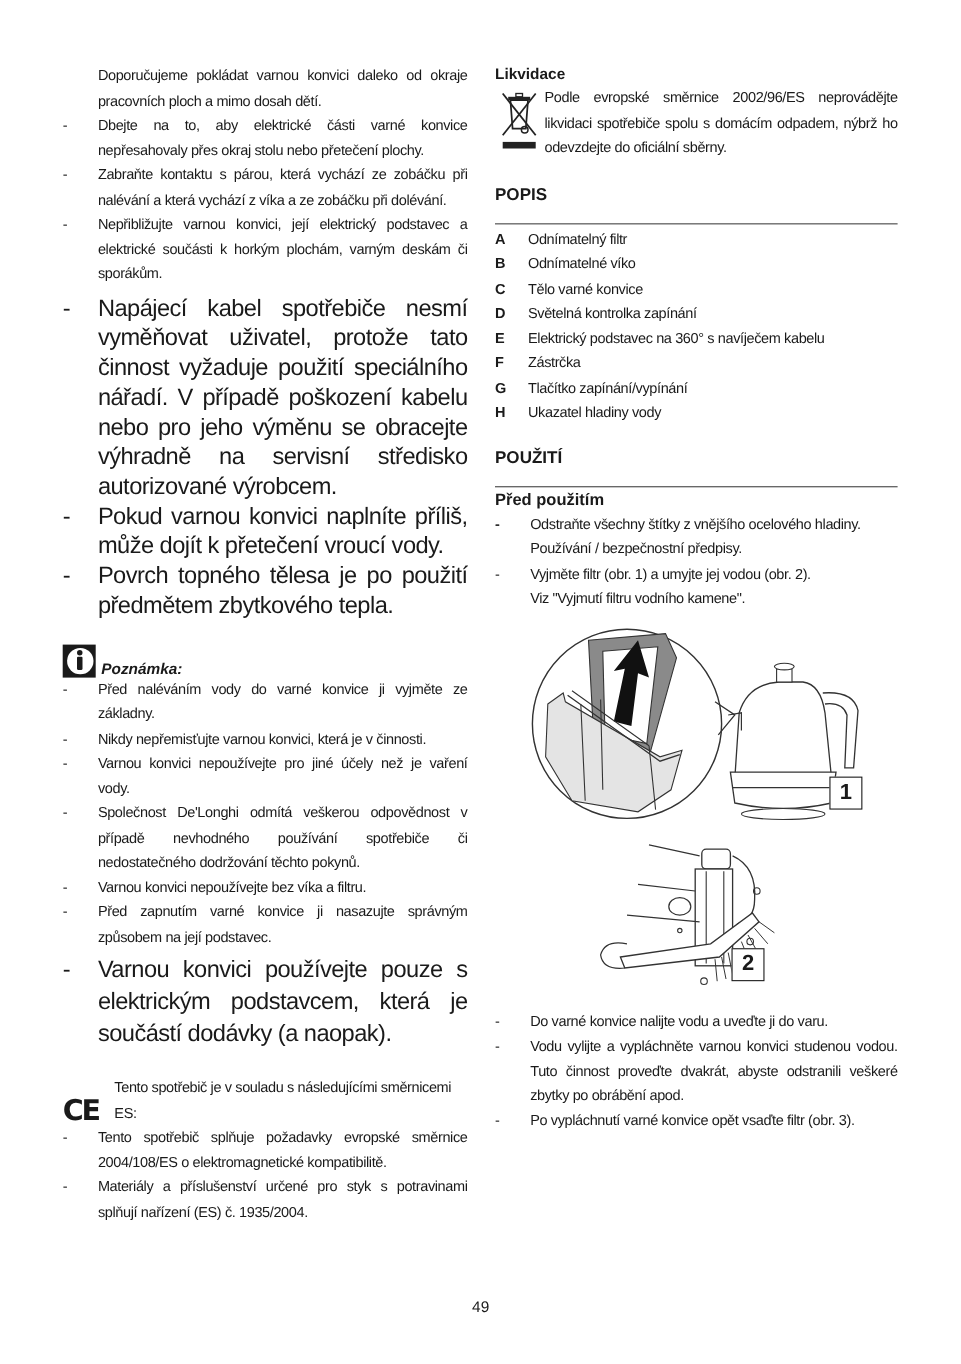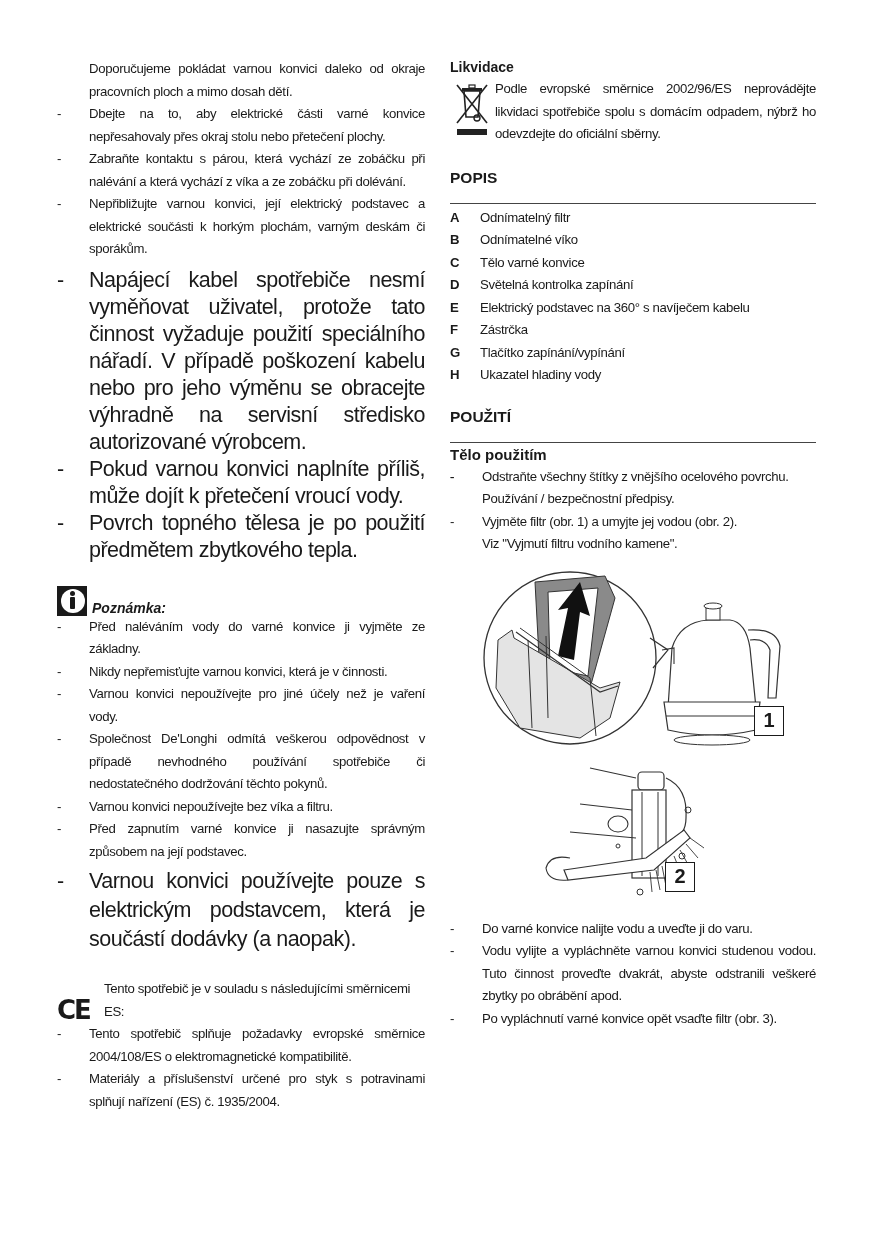--- a/index.html
+++ b/index.html
@@ -144,24 +144,24 @@
           <span class="k">G</span>
           <span>Tlačítko zapínání/vypínání</span>
         </div>
       <div class="popis-item">
           <span class="k">H</span>
           <span>Ukazatel hladiny vody</span>
         </div>
     </div>
 
     <div class="h-section" style="margin-top:20px;">POUŽITÍ</div>
-    <div class="h-sub">Tělo použitím</div>
+    <div class="h-sub">Před použitím</div>
 
     <div class="bul"><span class="dash">-</span></div>
-    <div class="bul"><span class="dash">-</span><span>Odstraňte všechny štítky z vnějšího ocelového povrchu.</span></div>
+    <div class="bul"><span class="dash">-</span><span>Odstraňte všechny štítky z vnějšího ocelového hladiny.</span></div>
     <p class="t cont">Používání / bezpečnostní předpisy.</p>
     <div class="bul"><span class="dash">-</span><span>Vyjměte filtr (obr. 1) a umyjte jej vodou (obr. 2).</span></div>
     <p class="t cont">Viz "Vyjmutí filtru vodního kamene".</p>
 
     <div class="fig1">
       <svg width="366" height="186" viewBox="0 0 366 186">
 
         <circle cx="120" cy="90" r="86" fill="#fff" stroke="#333" stroke-width="1.3"></circle>
 
         <path d="M200 70 L218 82 L203 100" fill="none" stroke="#333" stroke-width="1.2"></path>
@@ -222,13 +222,14 @@
       <div class="fignum" style="left:215px; top:104px;">2</div>
     </div>
 
     <div class="after-figs">
       <div class="bul"><span class="dash">-</span><span>Do varné konvice nalijte vodu a uveďte ji do varu.</span></div>
       <div class="bul"><span class="dash">-</span><span>Vodu vylijte a vypláchněte varnou konvici studenou vodou. Tuto činnost proveďte dvakrát, abyste odstranili veškeré zbytky po obrábění apod.</span></div>
       <div class="bul"><span class="dash">-</span><span>Po vypláchnutí varné konvice opět vsaďte filtr (obr. 3).</span></div>
     </div>
   </div>
 
+  <div class="page-number">49</div>
 </div>
 
 </body></html>

